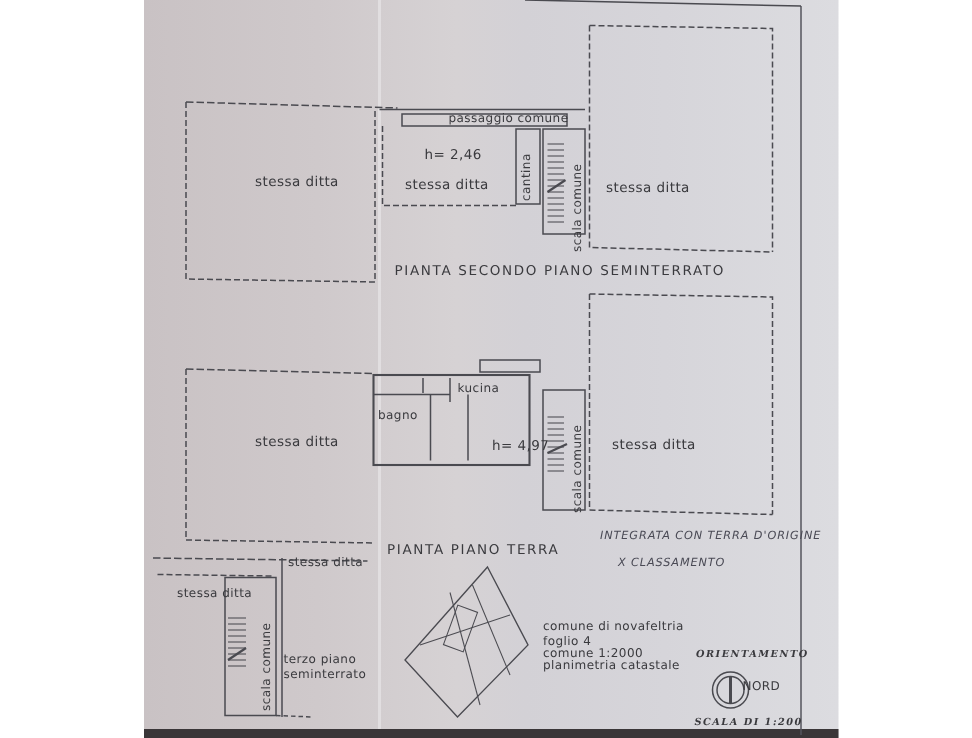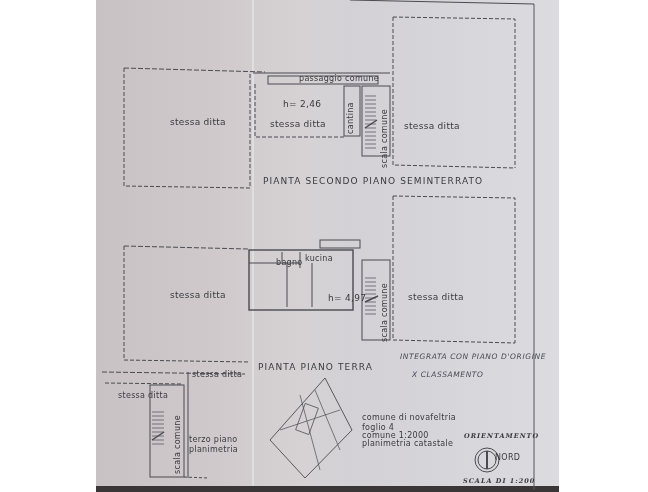--- a/index.html
+++ b/index.html
@@ -122,34 +122,34 @@
 <span class="lbl" style="left:270px;top:119px;">stessa ditta</span>
 <span class="lbl" style="left:404px;top:121px;">stessa ditta</span>
 <span class="lbl" style="left:271px;top:74px;font-size:8px;padding-left:28px;">passaggio comune</span>
 <span class="lbl" style="left:283px;top:99px;">h= 2,46</span>
 <span class="lbl vert" style="left:346px;top:134px;font-size:8px;">cantina</span>
 <span class="lbl vert" style="left:380px;top:168px;font-size:8px;">scala comune</span>
 <span class="lbl title" style="left:263px;top:176px;">PIANTA SECONDO PIANO SEMINTERRATO</span>
 
 <span class="lbl" style="left:170px;top:290px;">stessa ditta</span>
 <span class="lbl" style="left:408px;top:292px;">stessa ditta</span>
-<span class="lbl" style="left:252px;top:258px;font-size:8px;padding-left:24px;">bagno</span>
+<span class="lbl" style="left:252px;top:272px;font-size:8px;">bagno</span>
 <span class="lbl" style="left:305px;top:254px;font-size:8px;">kucina</span>
 <span class="lbl" style="left:328px;top:293px;">h= 4,97</span>
 <span class="lbl vert" style="left:380px;top:342px;font-size:8px;">scala comune</span>
 <span class="lbl title" style="left:258px;top:362px;">PIANTA PIANO TERRA</span>
 
-<span class="hand" style="left:400px;top:352px;">INTEGRATA CON PIANO D'ORIGINE</span>
+<span class="hand" style="left:400px;top:352px;">INTEGRATA CON TERRA D'ORIGINE</span>
 <span class="hand" style="left:412px;top:370px;font-style:italic;">X CLASSAMENTO</span>
 
 <span class="lbl" style="left:192px;top:370px;font-size:8px;">stessa ditta</span>
 <span class="lbl" style="left:118px;top:391px;font-size:8px;">stessa ditta</span>
 <span class="lbl vert" style="left:173px;top:474px;font-size:8px;">scala comune</span>
 <span class="lbl" style="left:189px;top:435px;font-size:8px;">terzo piano</span>
-<span class="lbl" style="left:189px;top:445px;font-size:8px;">planimetria</span>
+<span class="lbl" style="left:189px;top:445px;font-size:8px;">seminterrato</span>
 
 <span class="lbl" style="left:362px;top:403px;font-size:8px;margin-top:36px;">planimetria catastale</span>
 <span class="lbl" style="left:362px;top:413px;font-size:8px;">comune di novafeltria</span>
 <span class="lbl" style="left:362px;top:423px;font-size:8px;">foglio 4</span>
 <span class="lbl" style="left:362px;top:431px;font-size:8px;">comune 1:2000</span>
 
 <span class="lbl serifit" style="left:464px;top:432px;">ORIENTAMENTO</span>
 <span class="lbl" style="left:495px;top:453px;font-size:8px;">NORD</span>
 <span class="lbl serifit" style="left:463px;top:477px;">SCALA DI 1:200</span>
 

